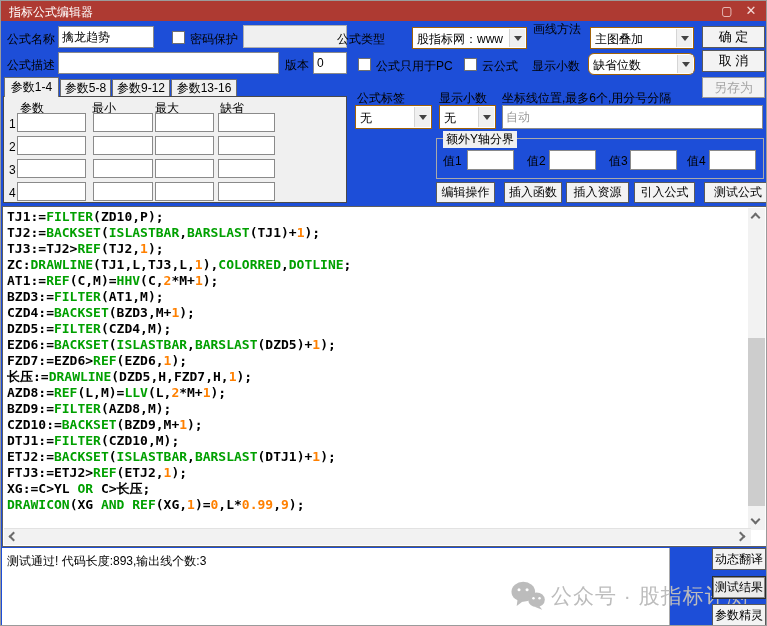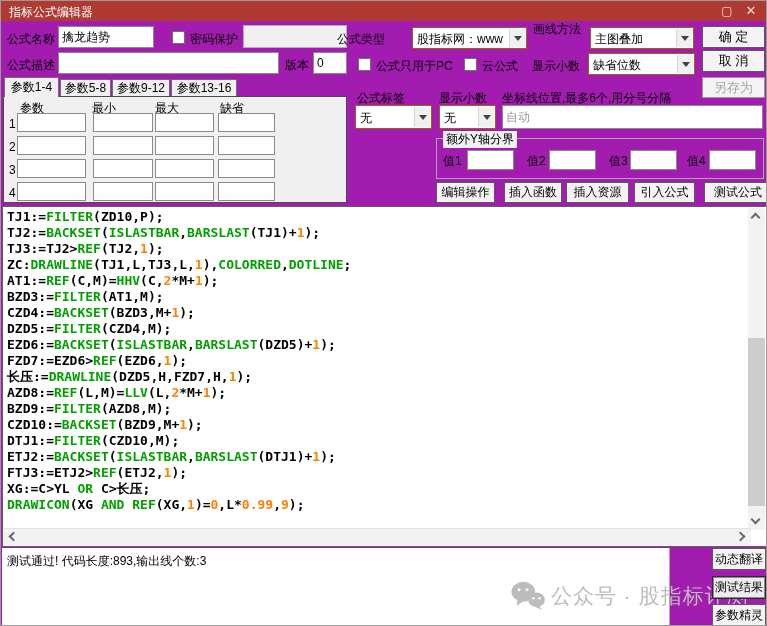--- a/index.html
+++ b/index.html
@@ -1,18 +1,18 @@
 <!DOCTYPE html>
 <html><head>
 <meta charset="utf-8">
 <style>
   * { margin:0; padding:0; box-sizing:border-box; }
   html,body { width:767px; height:626px; }
   body { font-family:"Liberation Sans","DejaVu Sans",sans-serif; font-size:12px; color:#000; }
-  .window { position:relative; width:767px; height:626px; background:#a21caf; border:1px solid #9b9b9b; overflow:hidden; }
+  .window { position:relative; width:767px; height:626px; background:#1d4ed8; border:1px solid #9b9b9b; overflow:hidden; }
 
   
   .titlebar { position:absolute; left:0; top:0; width:767px; height:20px; background:#ae3a32; color:#fff; }
   .titlebar .title { position:absolute; left:8px; top:3px; font-size:12px; }
   .win-btn { position:absolute; top:2px; width:18px; height:16px; color:#f4d9d7; text-align:center; line-height:16px; font-size:12px; }
   .btn-max { right:32px; }
   .btn-close { right:8px; font-size:13px; }
 
   .lbl { position:absolute; white-space:nowrap; }
   .tbox { position:absolute; background:#fff; border:1px solid #8a8a8a; font-size:12px; padding:2px 3px; font-family:inherit; }
@@ -116,21 +116,21 @@
   <input class="tbox" style="left: 312px; top: 51px; width: 34px; height: 22px;" value="0">
   <span class="check" style="left:357px;top:56px;width:100px;height:16px;">
     <span class="box"></span>
     <span class="ctext">公式只用于PC</span>
   </span>
   <span class="check" style="left:463px;top:56px;width:60px;height:16px;">
     <span class="box"></span>
     <span class="ctext">云公式</span>
   </span>
   <span class="lbl" style="left:531px;top:57px;">显示小数</span>
-  <div class="combo" style="left:587px;top:52px;width:107px;height:22px;">
+  <div class="combo" style="left:587px;top:52px;width:107px;height:22px;border-radius:6px;">
     <span class="combo-text">缺省位数</span>
     <span class="combo-btn">
         <span class="tri-down"></span>
       </span>
   </div>
   <div class="btn" style="left:701px;top:49px;width:63px;height:22px;line-height:20px;">取 消</div>
 
   <div class="tab active" style="left:3px;top:76px;width:55px;height:20px;line-height:19px;">参数1-4</div>
   <div class="tab" style="left:59px;top:78px;width:51px;height:18px;line-height:17px;">参数5-8</div>
   <div class="tab" style="left:111px;top:78px;width:58px;height:18px;line-height:17px;">参数9-12</div>

